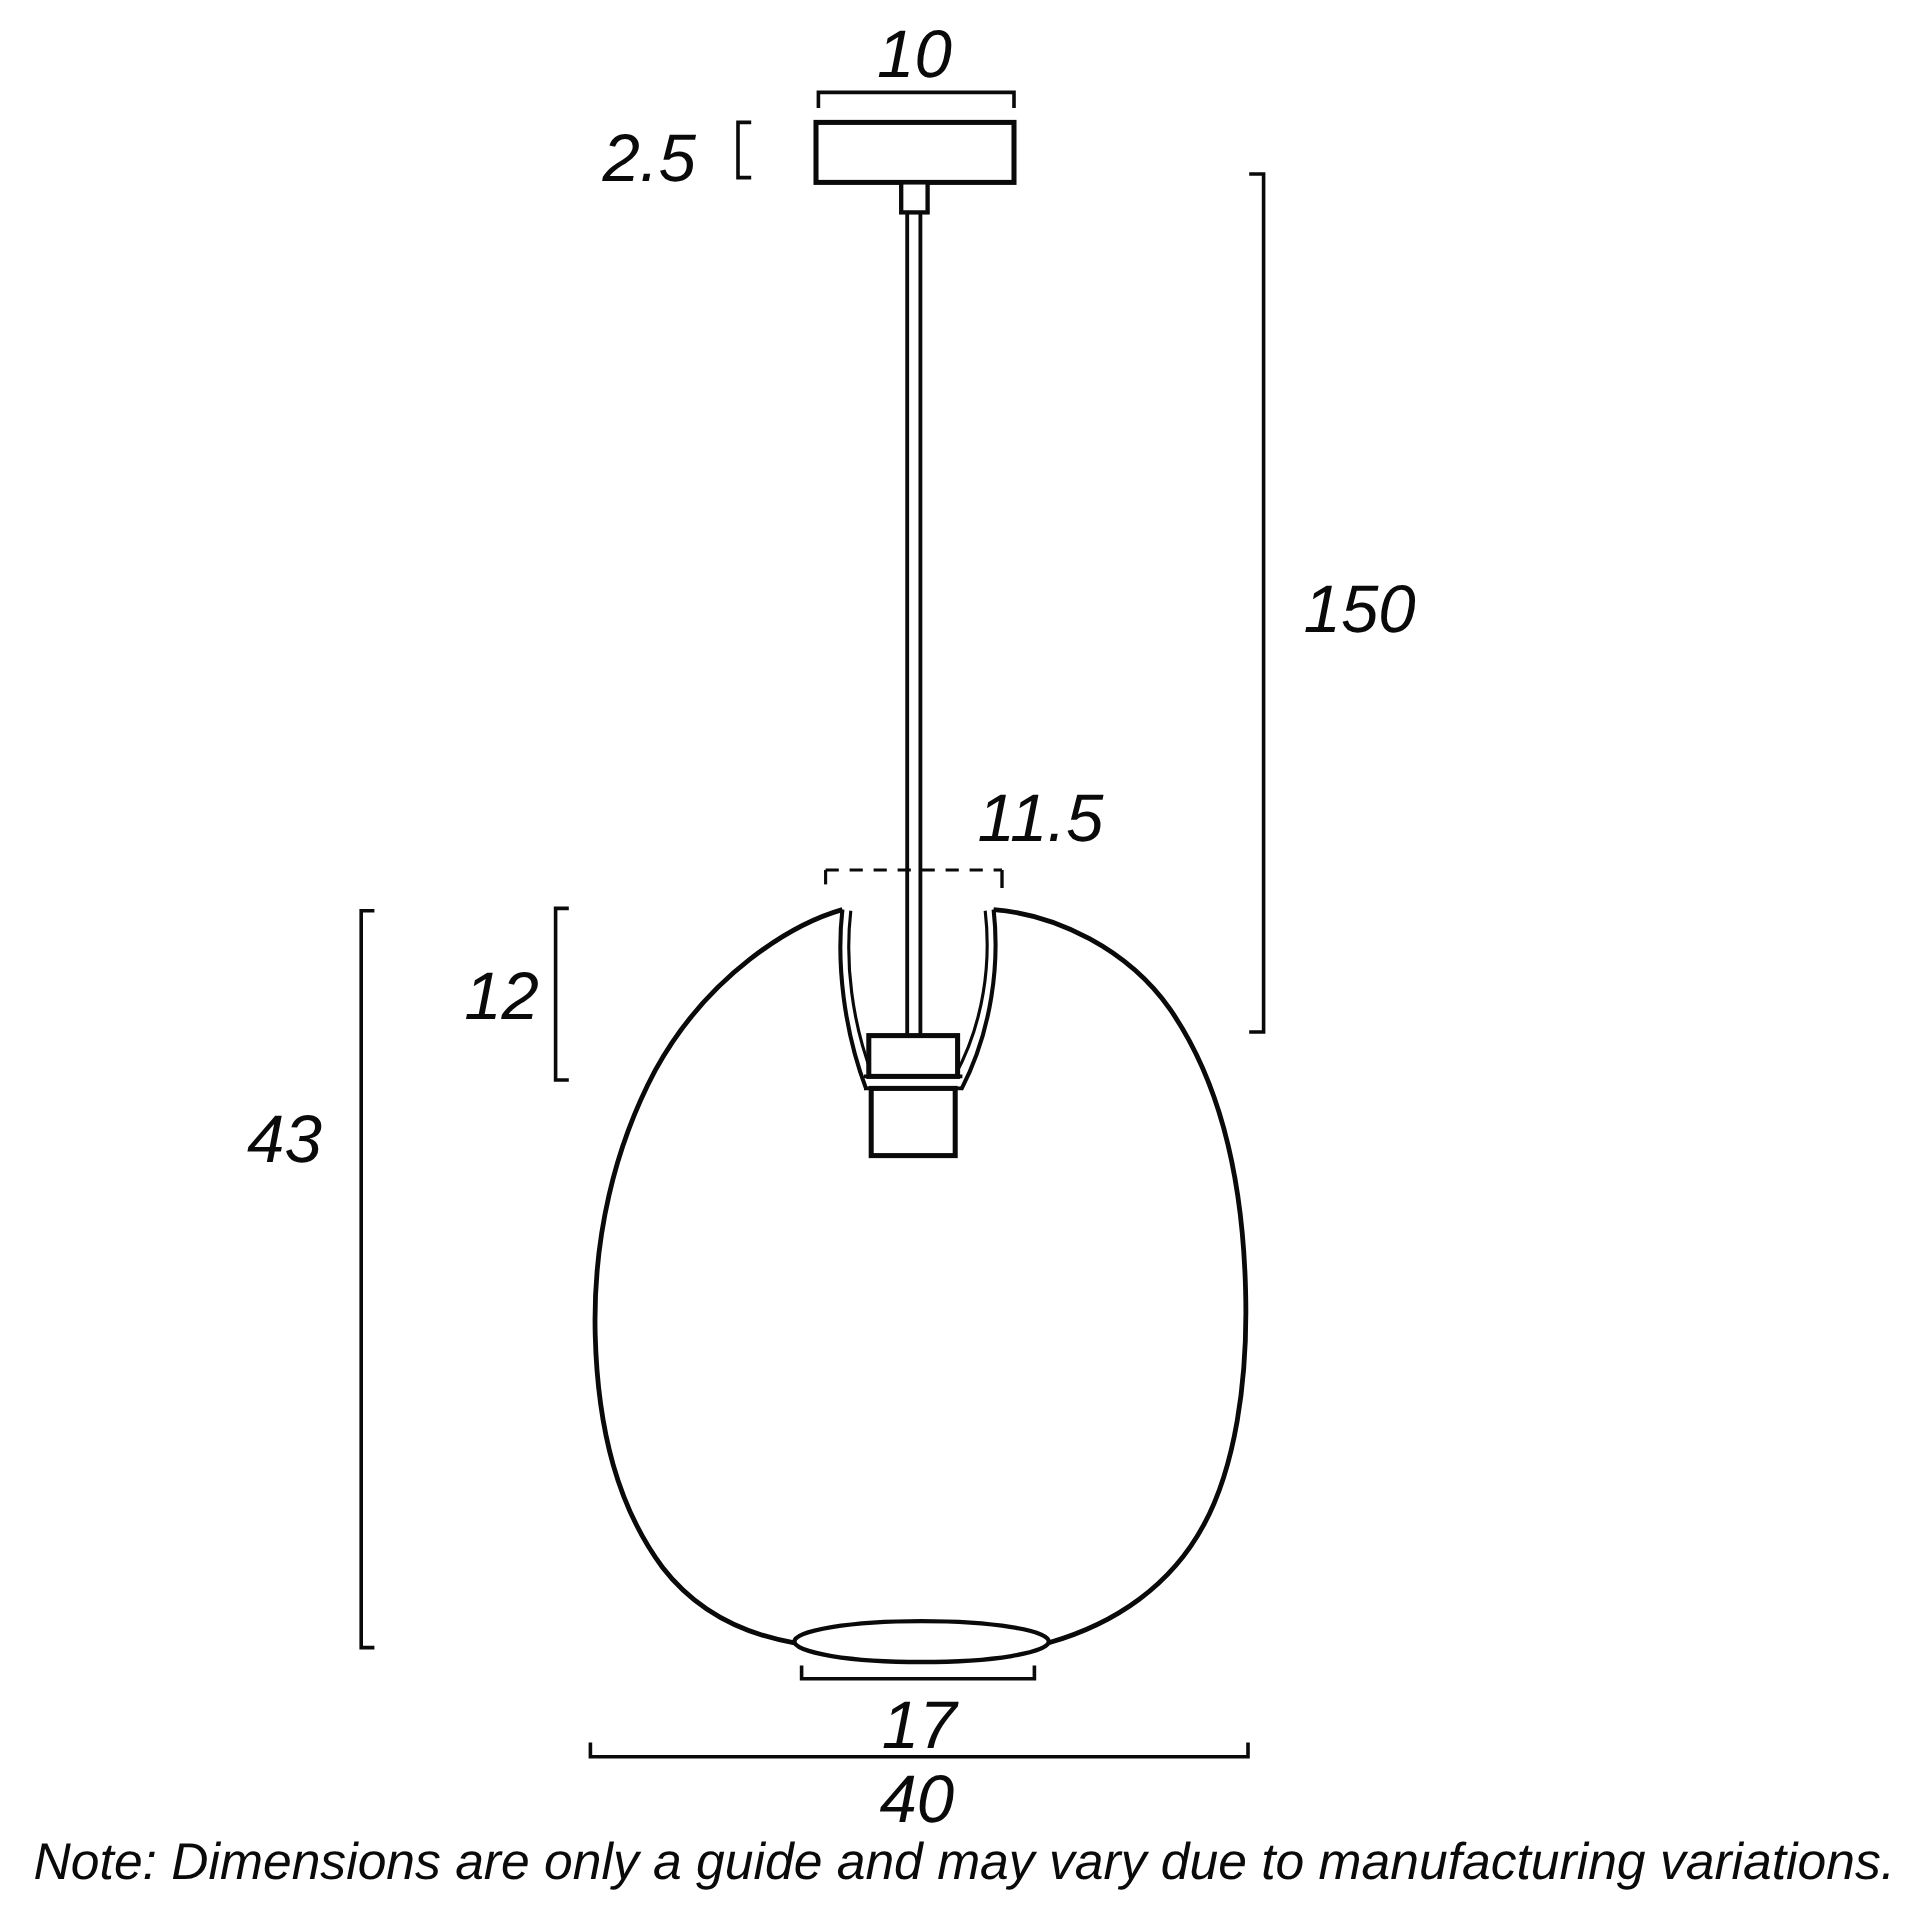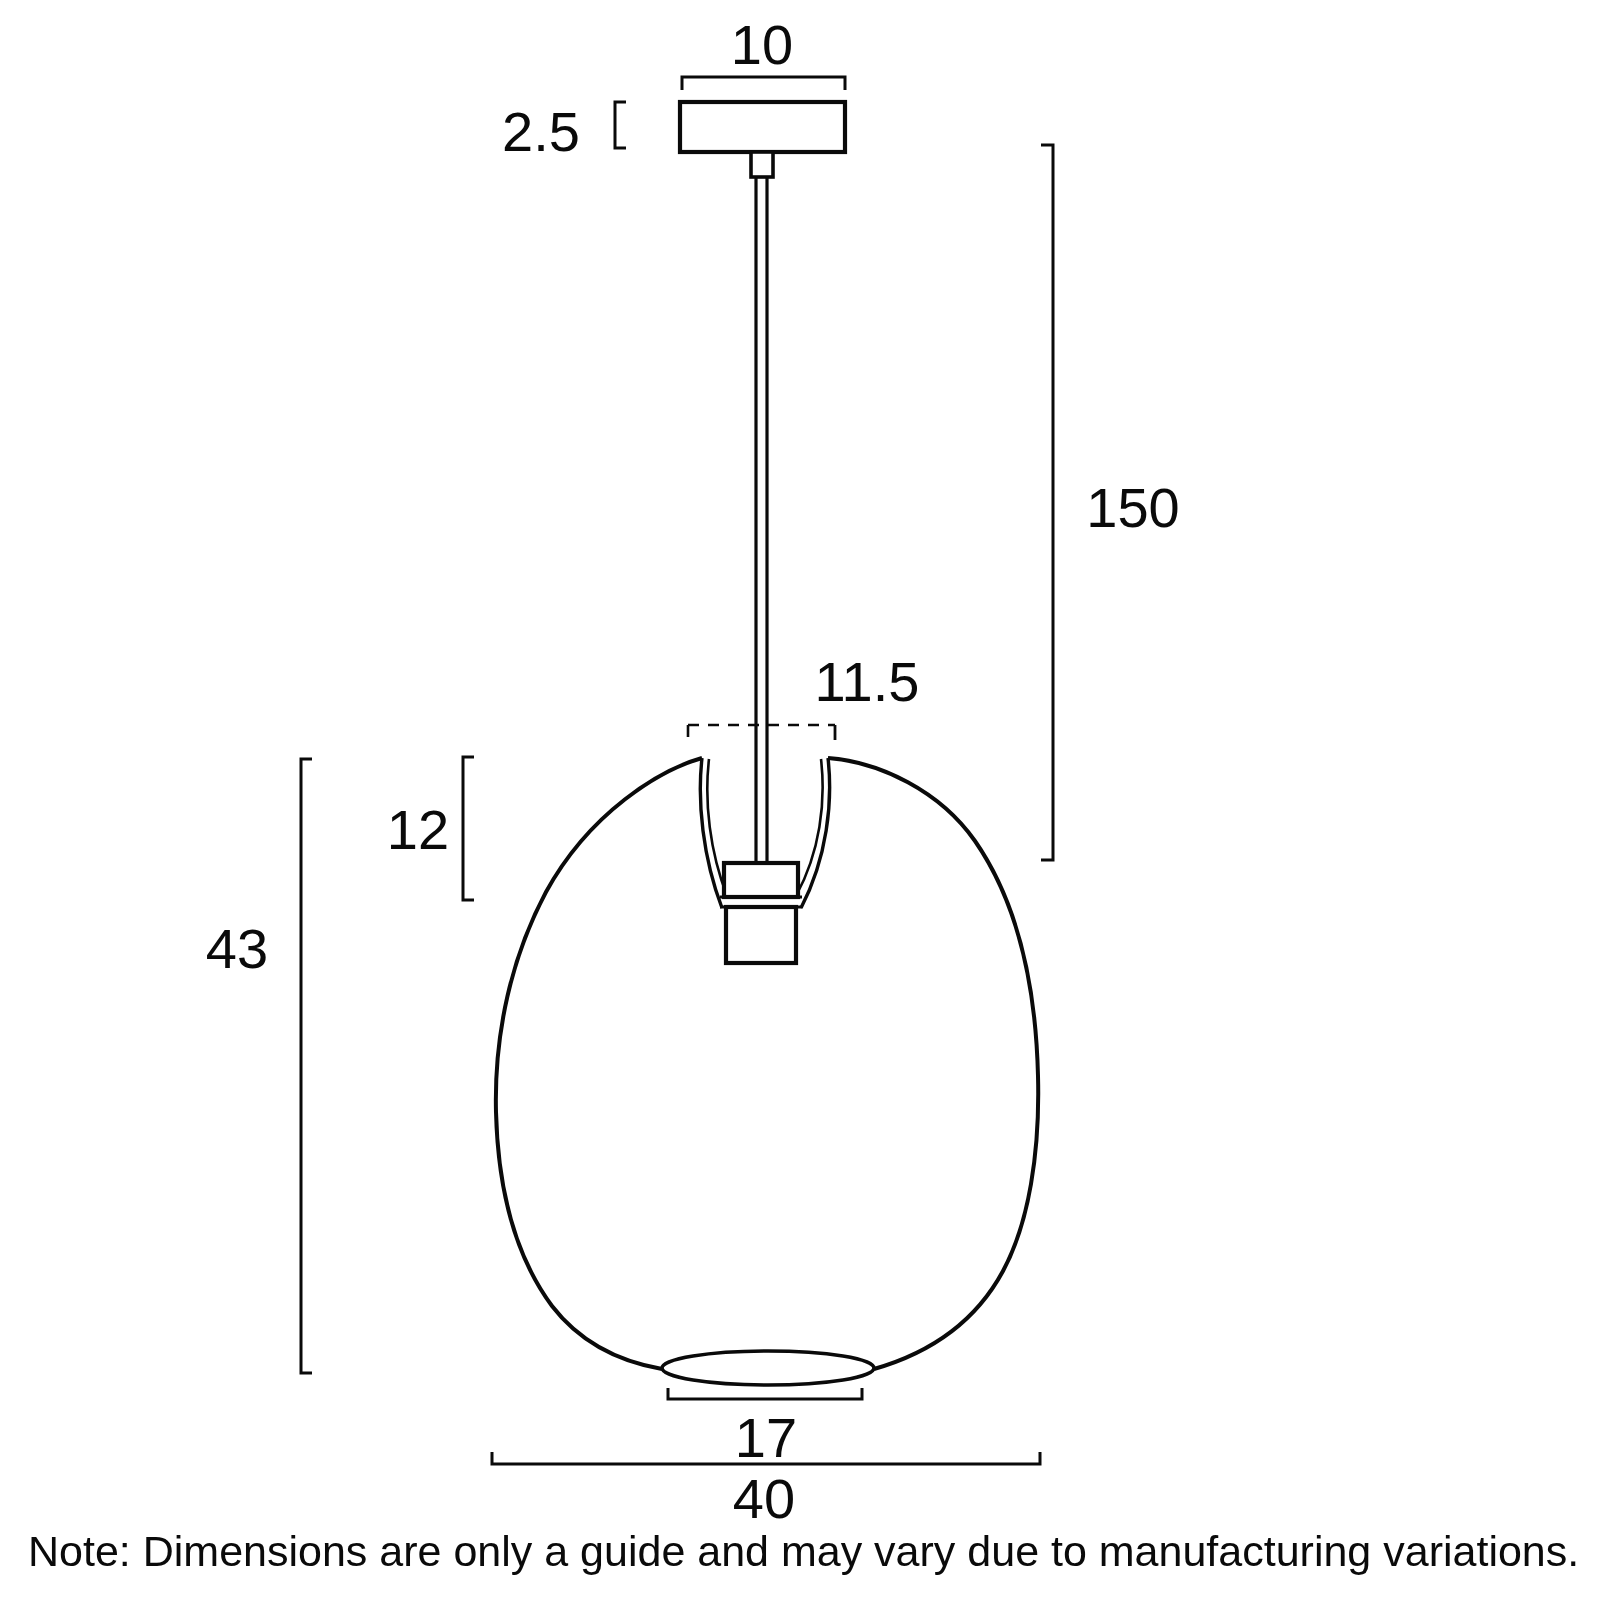--- a/index.html
+++ b/index.html
@@ -8,20 +8,21 @@
     background: #ffffff;
     width: 1600px;
     height: 1600px;
     overflow: hidden;
   }
   .stage {
     position: relative;
     width: 1600px;
     height: 1600px;
     background: #ffffff;
+    font-style: italic;
   }
   svg {
     display: block;
   }
   .dim-text {
     font-family: "Liberation Sans", "DejaVu Sans", sans-serif;
     font-size: 56px;
     fill: #0a0a0a;
   }
   .note-text {

